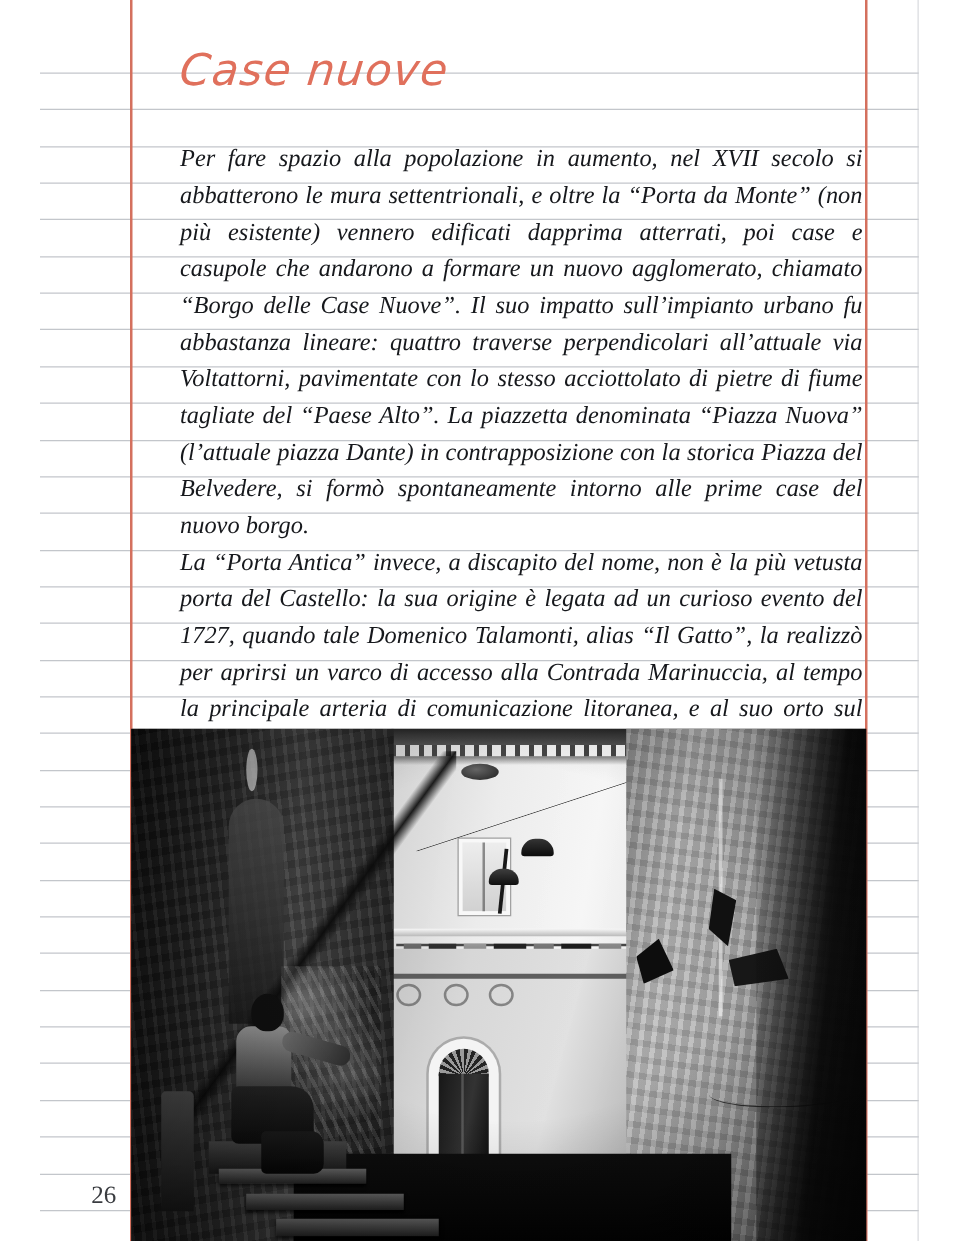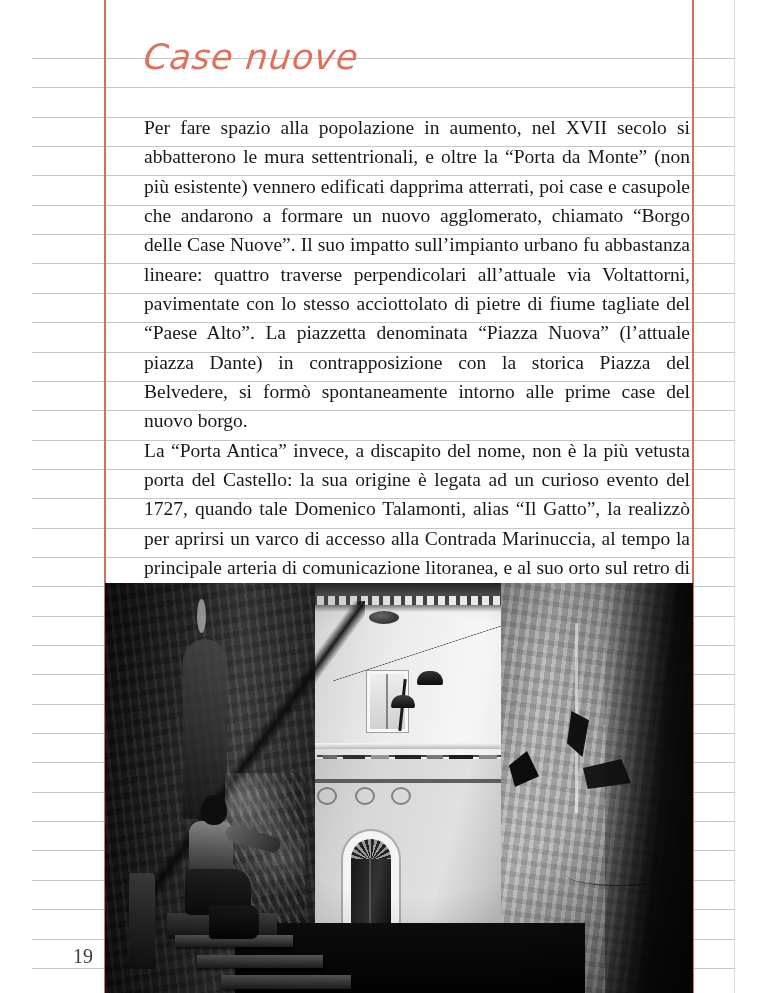--- a/index.html
+++ b/index.html
@@ -94,20 +94,21 @@
     color: #16181c;
     font-family: "Liberation Serif", serif;
     font-size: 19.5px;
     line-height: 29.35px;
     text-align: justify;
     text-justify: inter-word;
   }
   #body-text p {
     margin: 0;
     text-indent: 0;
+    font-style: italic;
   }
 
   
   #folio {
     position: absolute;
     left: 68px;
     top: 945px;
     width: 30px;
     text-align: center;
     font-family: "Liberation Serif", serif;
@@ -448,21 +449,21 @@
 
   <div id="content">
     <div id="chapter-title">Case nuove</div>
 
     <div id="body-text">
       <p>Per fare spazio alla popolazione in aumento, nel XVII secolo si abbatterono le mura settentrionali, e oltre la “Porta da Monte” (non più esistente) vennero edificati dapprima atterrati, poi case e casupole che andarono a formare un nuovo agglomerato, chiamato “Borgo delle Case Nuove”. Il suo impatto sull’impianto urbano fu abbastanza lineare: quattro traverse perpendicolari all’attuale via Voltattorni, pavimentate con lo stesso acciottolato di pietre di fiume tagliate del “Paese Alto”. La piazzetta denominata “Piazza Nuova” (l’attuale piazza Dante) in contrapposizione con la storica Piazza del Belvedere, si formò spontaneamente intorno alle prime case del nuovo borgo.</p>
       <p>La “Porta Antica” invece, a discapito del nome, non è la più vetusta porta del Castello: la sua origine è legata ad un curioso evento del 1727, quando tale Domenico Talamonti, alias “Il Gatto”, la realizzò per aprirsi un varco di accesso alla Contrada Marinuccia, al tempo la principale arteria di comunicazione litoranea, e al suo orto sul retro di casa.  Testimone dell’evento, un’iscrizione all’apertura del fornice datata 1727.</p>
     </div>
   </div>
 
-  <div id="folio">19</div>
+  <div id="folio">26</div>
 
   <div id="photo">
     <div class="layer sky"></div>
 
     <div class="layer facade"></div>
     <div class="layer facade-cornice"></div>
     <div class="layer facade-dentils"></div>
     <div class="layer eave-shadow"></div>
     <div class="layer vent vent-a"></div>
     <div class="layer vent vent-b"></div>

